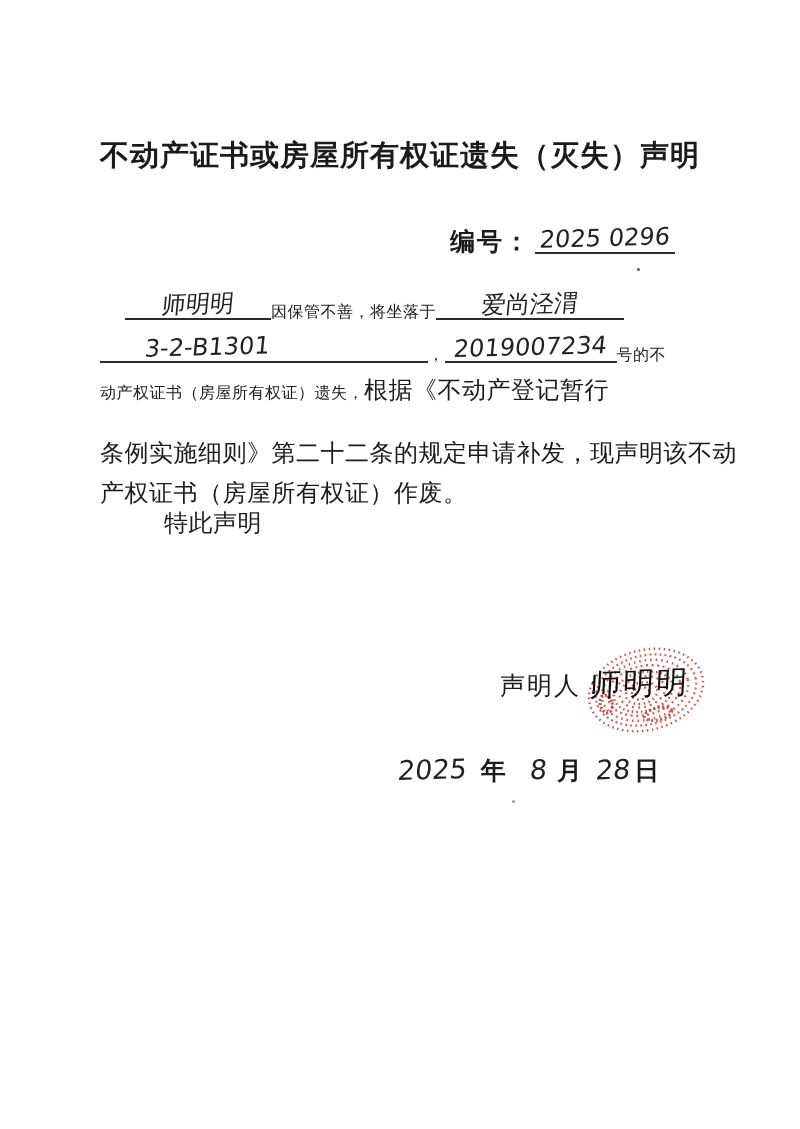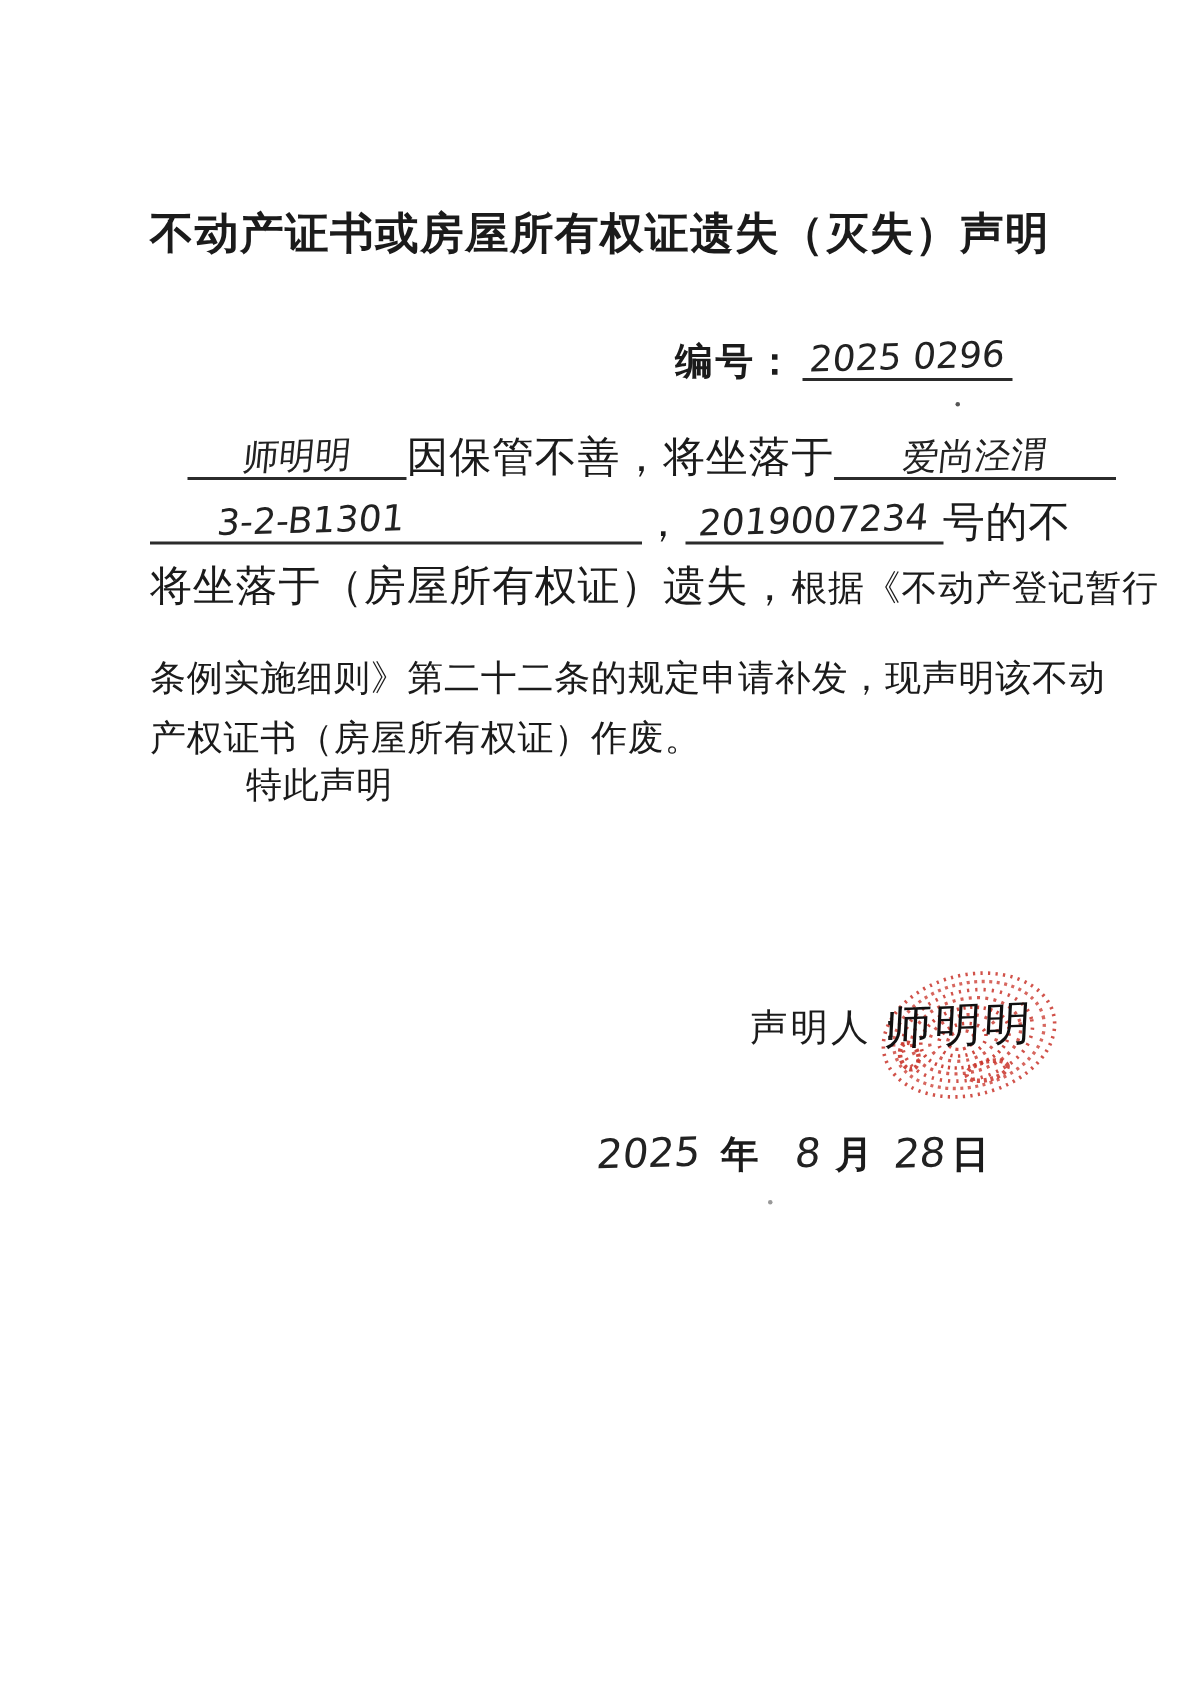--- a/index.html
+++ b/index.html
@@ -16,21 +16,21 @@
   .title{
     left:0;top:136px;width:800px;
     text-align:center;
     font-size:29px;font-weight:700;
     letter-spacing:1px;
     font-family:"Liberation Serif","DejaVu Serif",serif;
     margin:0;
   }
   .serif-txt{
     font-family:Liberation Serif, serif;
-    font-size:28px;
+    font-size:16px;
     letter-spacing:0.5px;
   }
   .bold-sans{
     font-family:"Liberation Sans","DejaVu Sans",sans-serif;
     font-weight:400;
     font-size:24px;
     letter-spacing:0.5px;
   }
   .hw{
     font-family:"DejaVu Sans","Liberation Sans",sans-serif;
@@ -90,21 +90,21 @@
 
   <div class="abs bodyline" style="top:292px;">
     <span class="uline" style="width:146px;margin-left:25px;"><span class="hw hw-24">师明明</span></span><span class="serif-txt">因保管不善，将坐落于</span><span class="uline" style="width:188px;"><span class="hw hw-24">爱尚泾渭</span></span>
   </div>
 
   <div class="abs bodyline" style="top:335px;">
     <span class="uline" style="width:328px;text-align:left;padding-left:45px;"><span class="hw hw-24">3-2-B1301</span></span><span class="serif-txt">，</span><span class="uline" style="width:172px;"><span class="hw hw-24">2019007234</span></span><span class="serif-txt">号的不</span>
   </div>
 
   <div class="abs bodyline" style="top:378px;">
-    <span class="serif-txt">将坐落于（房屋所有权证）遗失，</span><span class="bold-sans">根据《不动产登记暂行</span>
+    <span class="serif-txt">动产权证书（房屋所有权证）遗失，</span><span class="bold-sans">根据《不动产登记暂行</span>
   </div>
 
   <div class="abs bodyline" style="top:441px;">
     <span class="bold-sans">条例实施细则》第二十二条的规定申请补发，现声明该不动</span>
   </div>
 
   <div class="abs bodyline" style="top:464px;margin-top:17px;">
     <span class="bold-sans">产权证书（房屋所有权证）作废。</span>
   </div>
 

